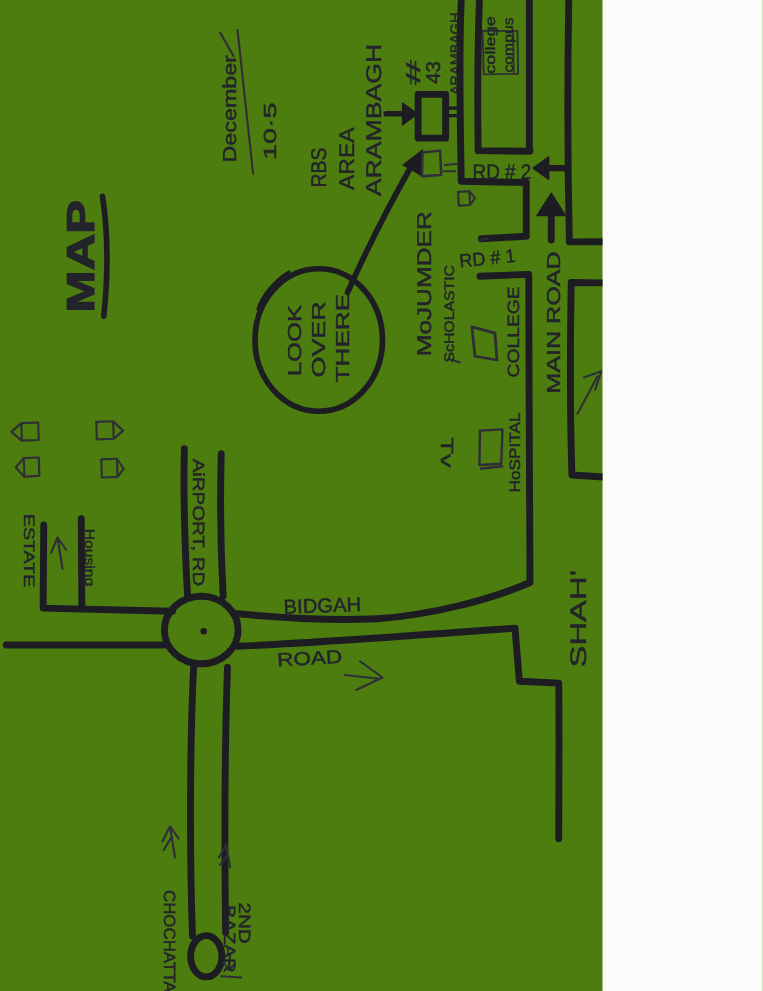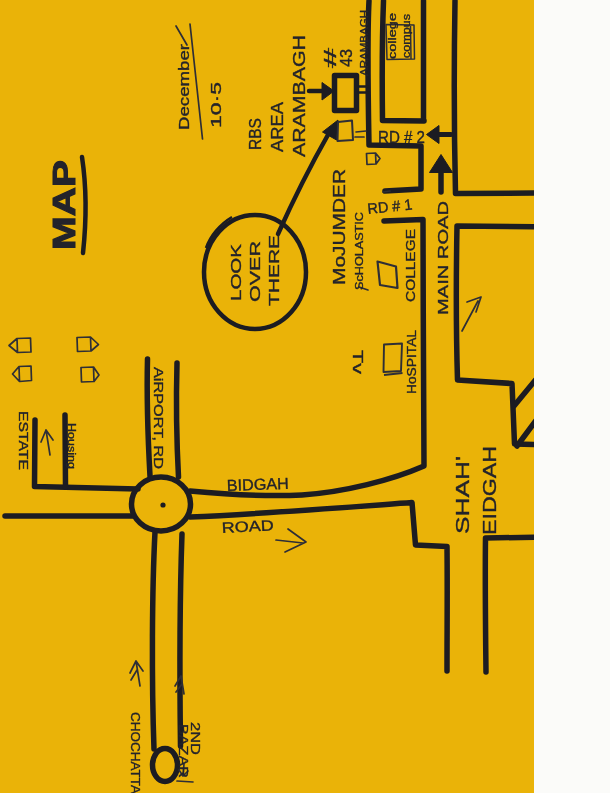--- a/index.html
+++ b/index.html
@@ -1,16 +1,16 @@
 <!DOCTYPE html>
 <html><head>
 <meta charset="utf-8">
 <style>
   html,body{margin:0;padding:0;background:#fbfbf9;}
-  #page{position:relative;width:534px;height:793px;background:#eab308;overflow:hidden;
+  #page{position:relative;width:482px;height:793px;background:#4d7c0f;overflow:hidden;
         font-family:"Liberation Sans", sans-serif;}
   svg{position:absolute;left:0;top:0;}
   text{fill:#23232b;}
 </style>
 </head>
 <body>
 
 <div id="page">
 <svg width="610" height="793" viewBox="0 0 610 793">
   <g fill="none" stroke="#1c1c22" stroke-width="5.5" stroke-linecap="round" stroke-linejoin="round">

